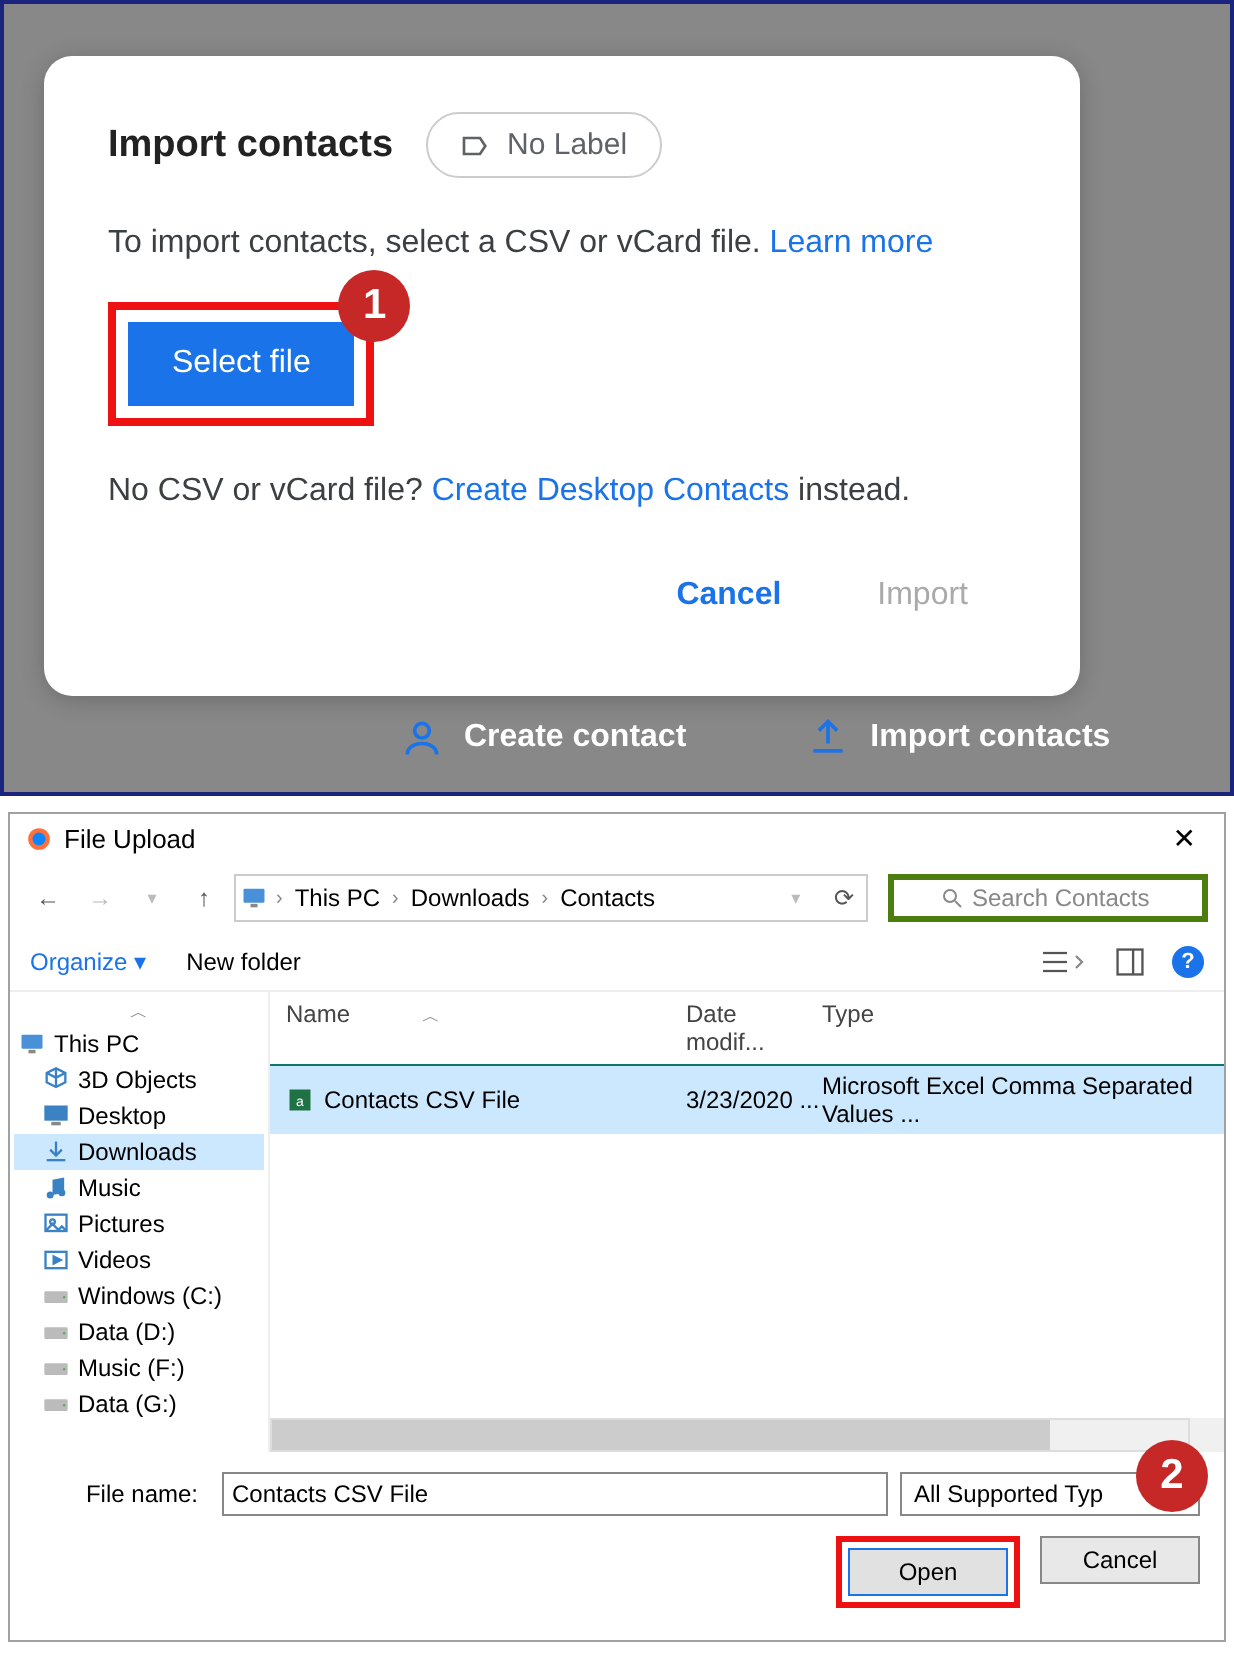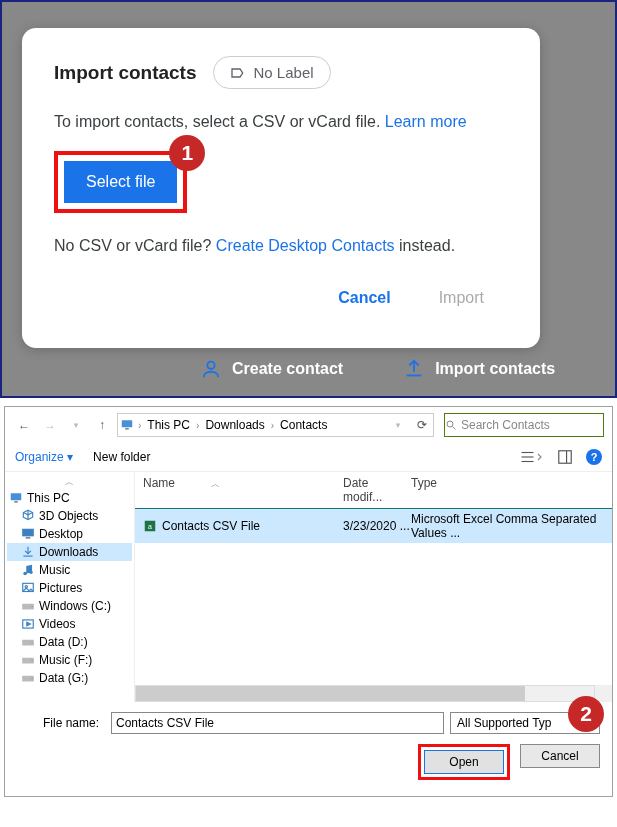--- a/index.html
+++ b/index.html
@@ -58,21 +58,21 @@
   .fd-titlebar .close { font-size: 14px; padding: 0 6px; cursor:pointer; }
   .ff-icon { width: 13px; height: 13px; margin-right: 6px; }
 
   .fd-nav { display:flex; align-items:center; padding: 6px 8px; gap: 4px; }
   .nav-btn { width: 22px; height: 22px; display:flex; align-items:center; justify-content:center; color:#555; cursor:pointer; }
   .nav-btn.disabled { color: #bbb; }
   .addr-bar { flex:1; border:1px solid #ccc; height: 24px; display:flex; align-items:center; font-size:12px; padding: 0 2px; gap:4px;}
   .addr-seg { display:flex; align-items:center; gap:2px; padding: 0 2px; }
   .addr-sep { color:#888; font-size: 10px; }
   .refresh { color:#555; padding: 0 4px; }
-  .search-box { width: 160px; border:1px solid #4d7c0f; height: 24px; display:flex; align-items:center; padding: 0 0; margin-left: 6px; color:#888;}
+  .search-box { width: 160px; border:3px solid #4d7c0f; height: 24px; display:flex; align-items:center; padding: 0 23px; margin-left: 6px; color:#888;}
   .search-box svg { margin-right: 4px; }
 
   .fd-toolbar { display:flex; align-items:center; padding: 6px 10px; gap: 20px; border-bottom: 1px solid #eee;}
   .organize { color: #1a73e8; cursor:pointer; }
   .newfolder { cursor:pointer; }
   .fd-toolbar .spacer { flex: 1; }
   .view-icons { display:flex; align-items:center; gap: 14px; }
   .help-icon { width:16px; height:16px; border-radius:50%; background:#1a73e8; color:#fff; display:flex; align-items:center; justify-content:center; font-size:11px; font-weight:bold;}
 
   .fd-body { display:flex; height: 230px; }
@@ -156,20 +156,29 @@
           <path d="M7 8 l5 -5 l5 5"></path>
           <path d="M4 19 h16"></path>
         </svg>
       <span>Import contacts</span>
     </div>
   </div>
 </div>
 
 <div class="bottom-section">
   <div class="file-dialog">
+    <div class="fd-titlebar">
+      <svg class="ff-icon" viewBox="0 0 24 24">
+          <circle cx="12" cy="12" r="10" fill="#ff7139"></circle>
+          <circle cx="12" cy="12" r="6" fill="#0a84ff"></circle>
+        </svg>
+      <span>File Upload</span>
+      <span class="spacer"></span>
+      <span class="close">✕</span>
+    </div>
     <div class="fd-nav">
       <span class="nav-btn">←</span>
       <span class="nav-btn disabled">→</span>
       <span class="nav-btn disabled" style="font-size:9px;">▾</span>
       <span class="nav-btn">↑</span>
       <div class="addr-bar">
         <svg width="14" height="14" viewBox="0 0 24 24" fill="#4a90d9">
             <rect x="3" y="4" width="18" height="12" rx="1" fill="#4a90d9"></rect>
             <rect x="9" y="17" width="6" height="3" fill="#888"></rect>
           </svg>
@@ -253,32 +262,32 @@
             </div>
             <div class="tree-item">
               <svg class="gen-icon" viewBox="0 0 24 24" fill="none" stroke="#3b82c4" stroke-width="2">
                 <rect x="3" y="4" width="18" height="14"></rect>
                 <circle cx="9" cy="10" r="2"></circle>
                 <path d="M3 18l6-6 5 5 3-3 4 4"></path>
               </svg>
               <span>Pictures</span>
             </div>
             <div class="tree-item">
+              <svg class="gen-icon" viewBox="0 0 24 24" fill="none" stroke="#3b82c4" stroke-width="2">
+                <rect x="3" y="5" width="18" height="14"></rect>
+                <path d="M10 9l6 3-6 3z" fill="#3b82c4"></path>
+              </svg>
+              <span>Videos</span>
+            </div>
+            <div class="tree-item">
               <svg class="drive-icon" viewBox="0 0 24 24">
                 <rect x="2" y="8" width="20" height="10" rx="1" fill="#bbb"></rect>
                 <circle cx="19" cy="13" r="1" fill="#5a5"></circle>
               </svg>
               <span>Windows (C:)</span>
-            </div>
-            <div class="tree-item">
-              <svg class="gen-icon" viewBox="0 0 24 24" fill="none" stroke="#3b82c4" stroke-width="2">
-                <rect x="3" y="5" width="18" height="14"></rect>
-                <path d="M10 9l6 3-6 3z" fill="#3b82c4"></path>
-              </svg>
-              <span>Videos</span>
             </div>
             <div class="tree-item">
               <svg class="drive-icon" viewBox="0 0 24 24">
                 <rect x="2" y="8" width="20" height="10" rx="1" fill="#bbb"></rect>
                 <circle cx="19" cy="13" r="1" fill="#5a5"></circle>
               </svg>
               <span>Data (D:)</span>
             </div>
             <div class="tree-item">
               <svg class="drive-icon" viewBox="0 0 24 24">

